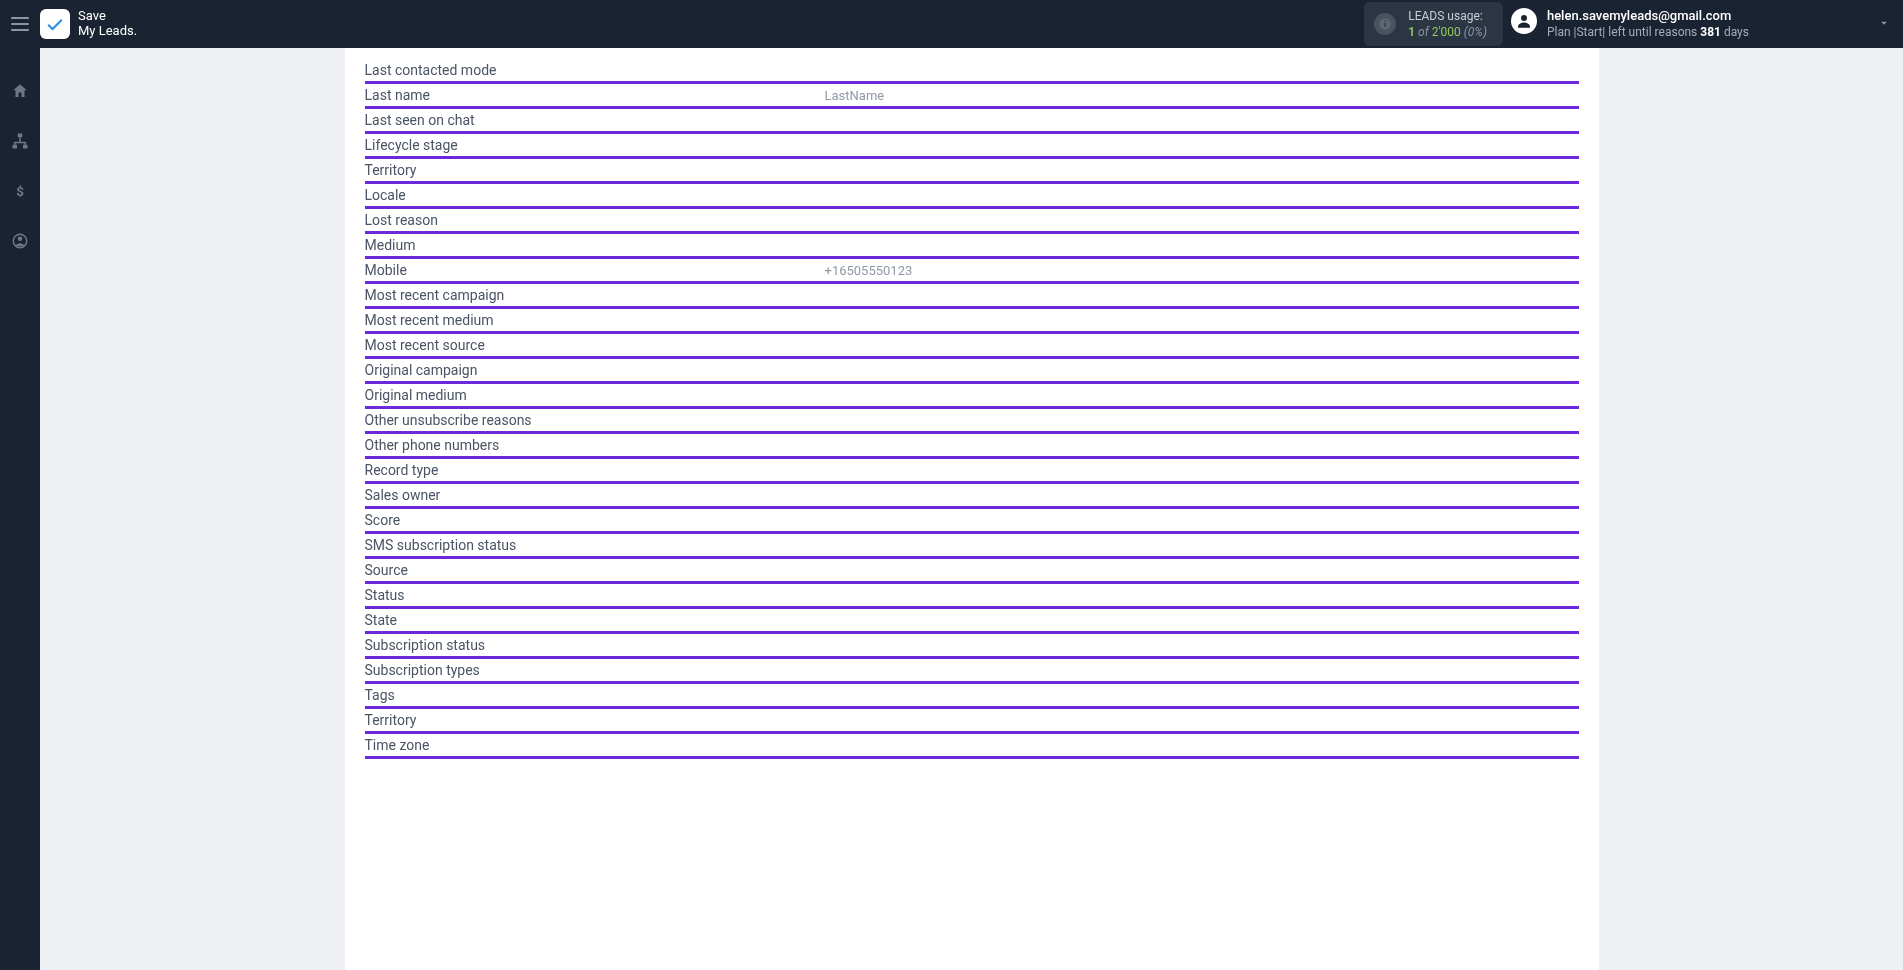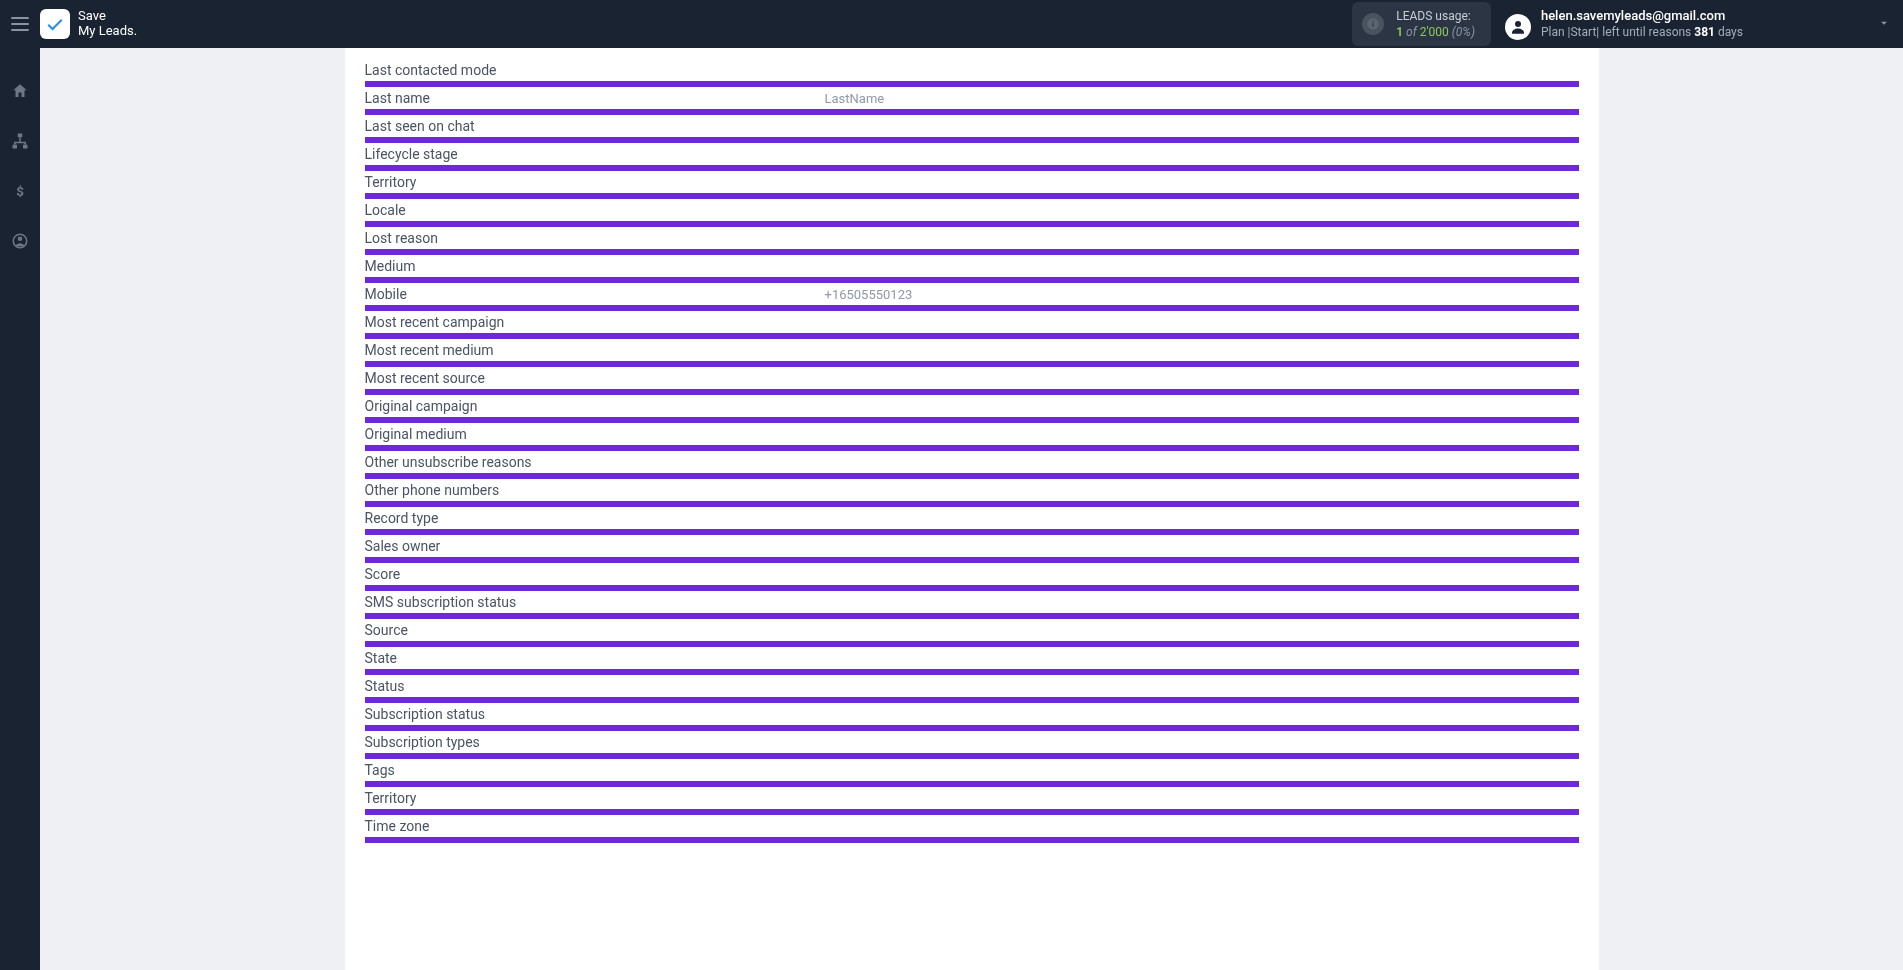--- a/index.html
+++ b/index.html
@@ -57,21 +57,21 @@
     .logo-text {
       color: #fff;
       font-weight: 400;
       font-size: 13px;
       line-height: 1.15;
     }
     .header-right {
       margin-left: auto;
       display: flex;
       align-items: center;
-      gap: 14px;
+      gap: 8px;
     }
     .usage-box {
       background: #2b3544;
       border-radius: 6px;
       padding: 6px 16px 6px 10px;
       display: flex;
       align-items: center;
       gap: 12px;
     }
     .usage-icon {
@@ -83,21 +83,21 @@
       align-items: center;
       justify-content: center;
     }
     .usage-text { font-size: 12px; color: #c8cdd5; line-height: 1.35; }
     .usage-count { color: #8fc95e; font-weight: 600; }
     .usage-of { color: #8b94a3; font-style: italic; }
     .usage-total { color: #8fc95e; }
     .usage-pct { color: #8b94a3; font-style: italic; }
     .account-area {
       display: flex;
-      align-items: flex-end;
+      align-items: flex-start;
       gap: 10px;
     }
     .avatar {
       width: 26px; height: 26px; background: #fff; border-radius: 50%;
       display: flex; align-items: center; justify-content: center;
     }
     .account-text { color: #fff; font-size: 13px; line-height: 1.25; }
     .account-email { font-weight: 500; }
     .account-plan { color: #a6adb8; font-size: 12px; }
     .account-plan .days { color: #fff; font-weight: 700; margin-top: 44px; }
@@ -136,21 +136,21 @@
       height: 100%;
       position: relative;
       left: 0;
     }
     .table {
       width: calc(100% - 40px);
       margin: 0 20px;
     }
     .row {
       display: flex;
-      border-bottom: 6px solid #6d28d9;
+      border-bottom: 3px solid #6d28d9;
       min-height: 25px;
       align-items: center;
       padding: 3px 0;
     }
     .row:first-child { padding-top: 14px; }
     .cell-label {
       width: 460px;
       padding-left: 0;
       color: #4a5464;
       font-size: 14px;
@@ -334,25 +334,25 @@
           </div>
           <div class="row">
             <div class="cell-label">SMS subscription status</div>
             <div class="cell-value"></div>
           </div>
           <div class="row">
             <div class="cell-label">Source</div>
             <div class="cell-value"></div>
           </div>
           <div class="row">
+            <div class="cell-label">Status</div>
+            <div class="cell-value"></div>
+          </div>
+          <div class="row">
             <div class="cell-label">State</div>
-            <div class="cell-value"></div>
-          </div>
-          <div class="row">
-            <div class="cell-label">Status</div>
             <div class="cell-value"></div>
           </div>
           <div class="row">
             <div class="cell-label">Subscription status</div>
             <div class="cell-value"></div>
           </div>
           <div class="row">
             <div class="cell-label">Subscription types</div>
             <div class="cell-value"></div>
           </div>

